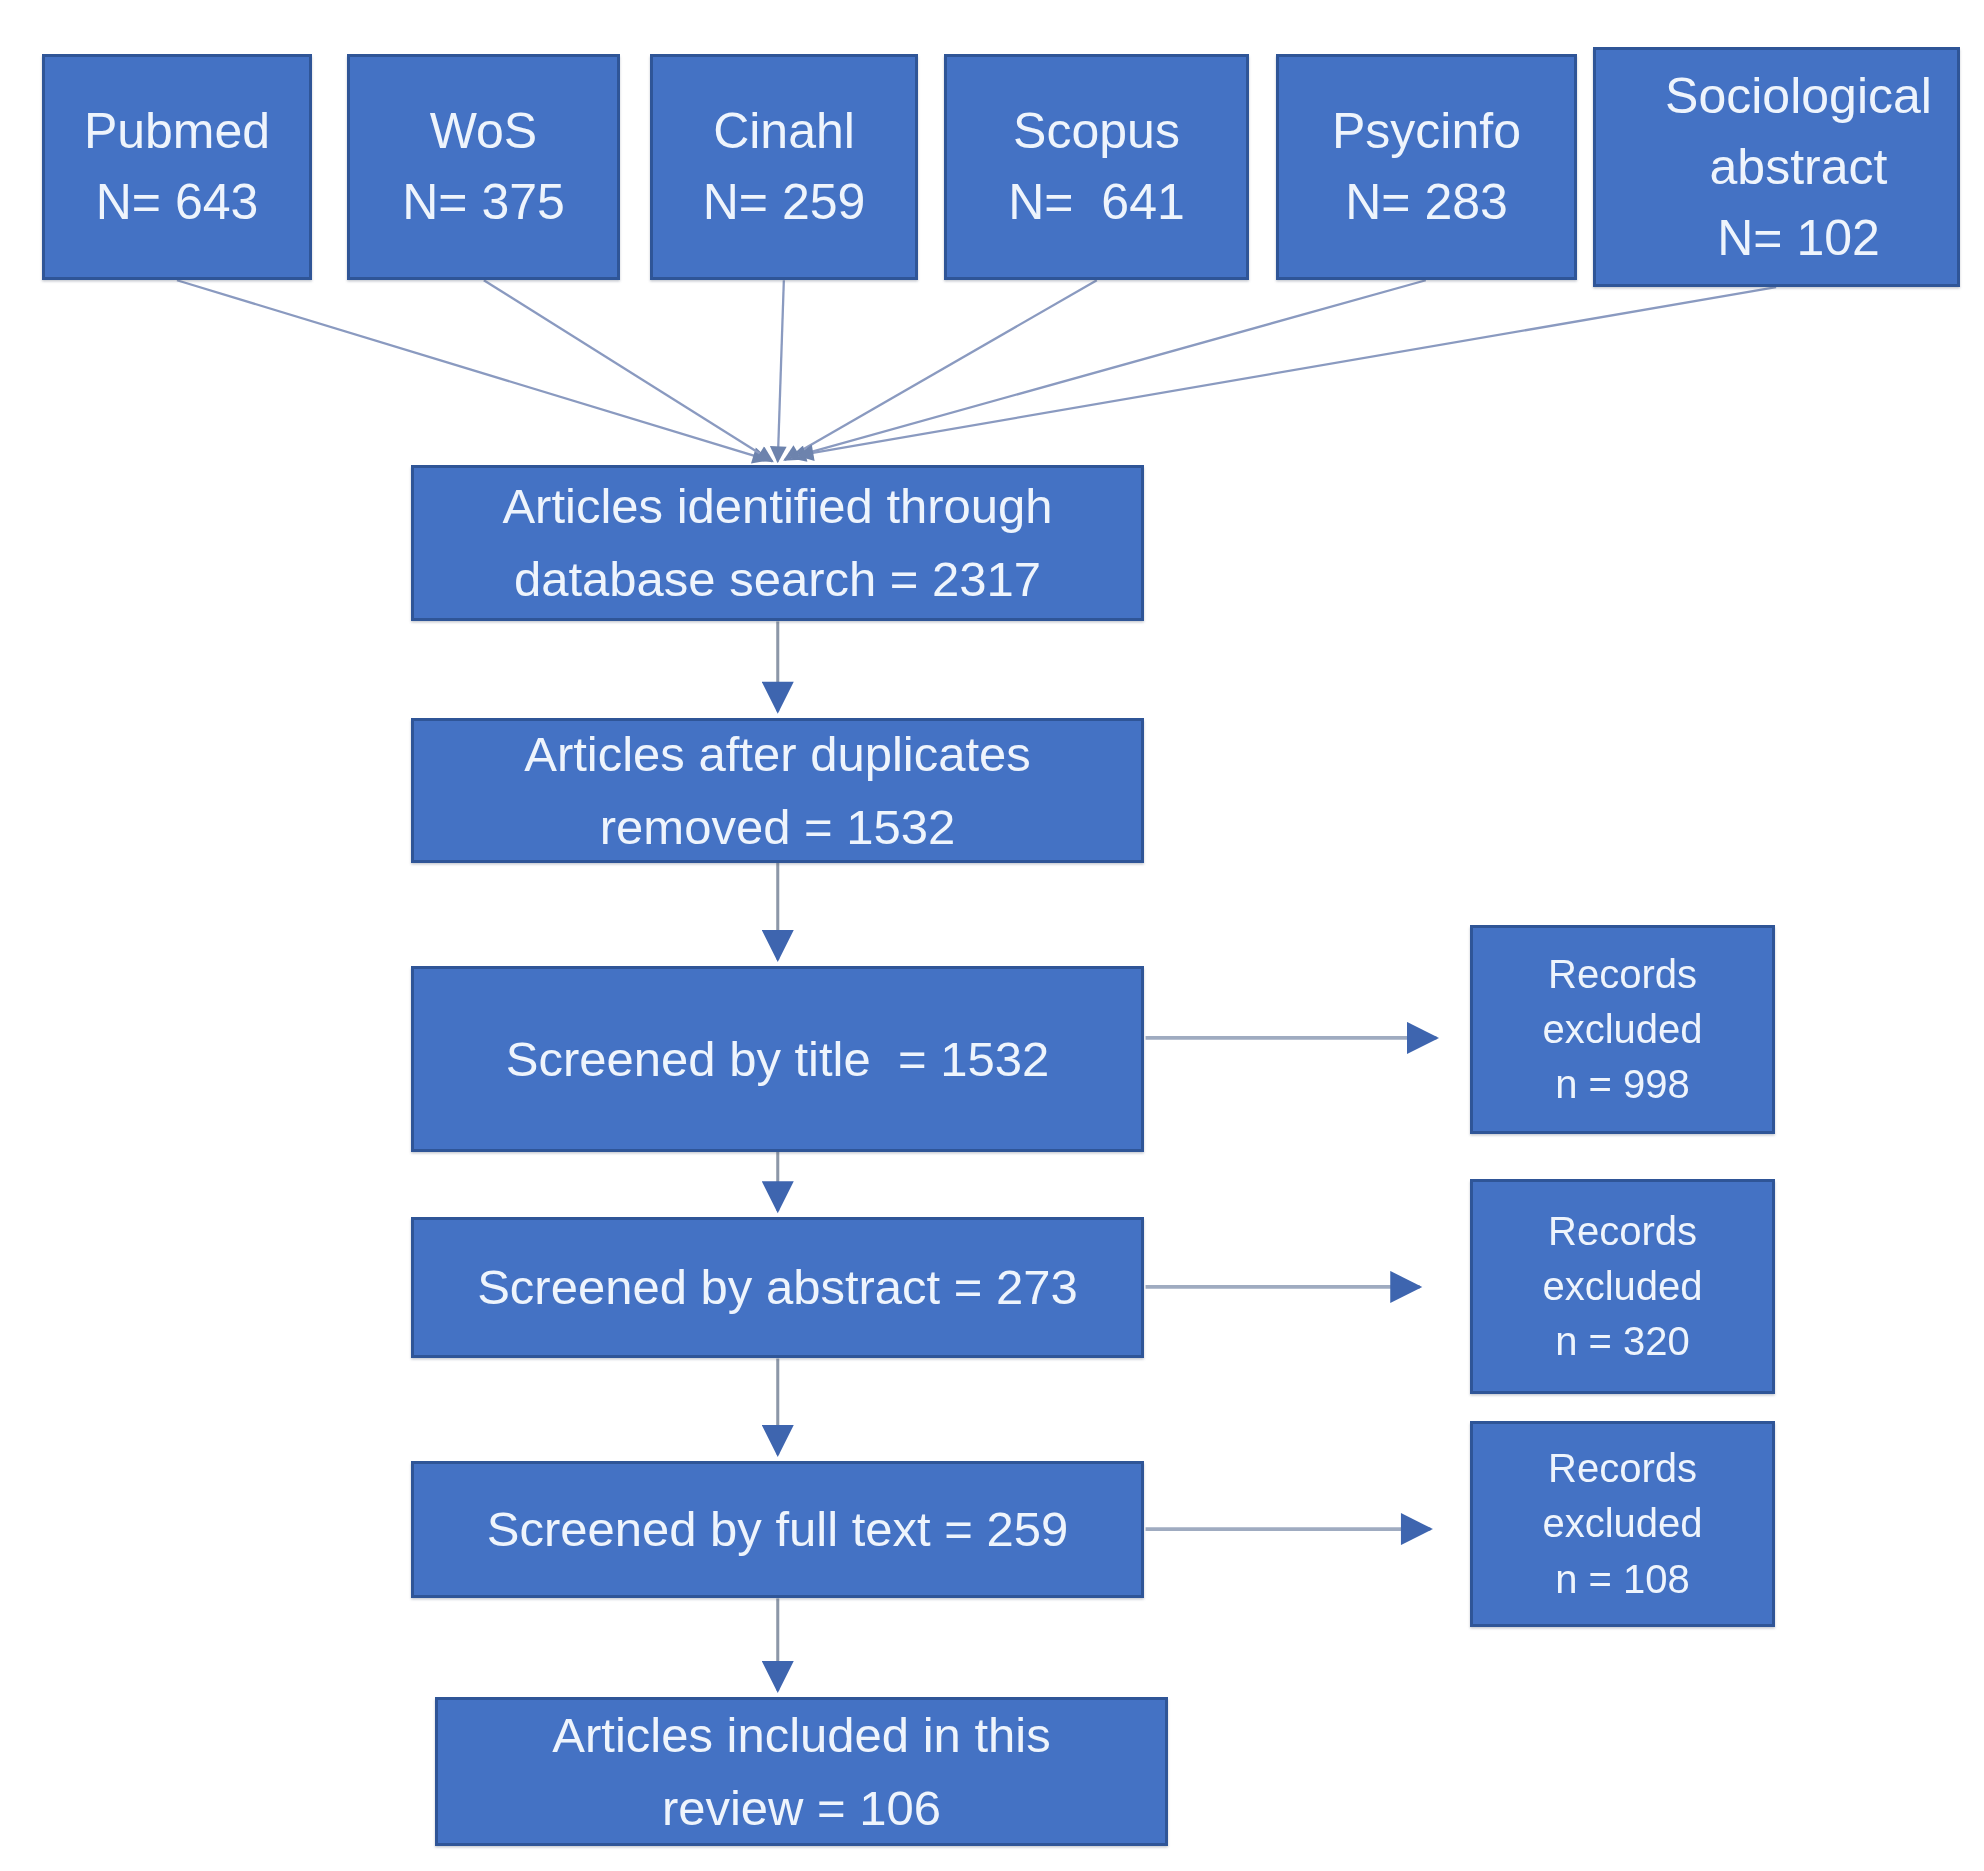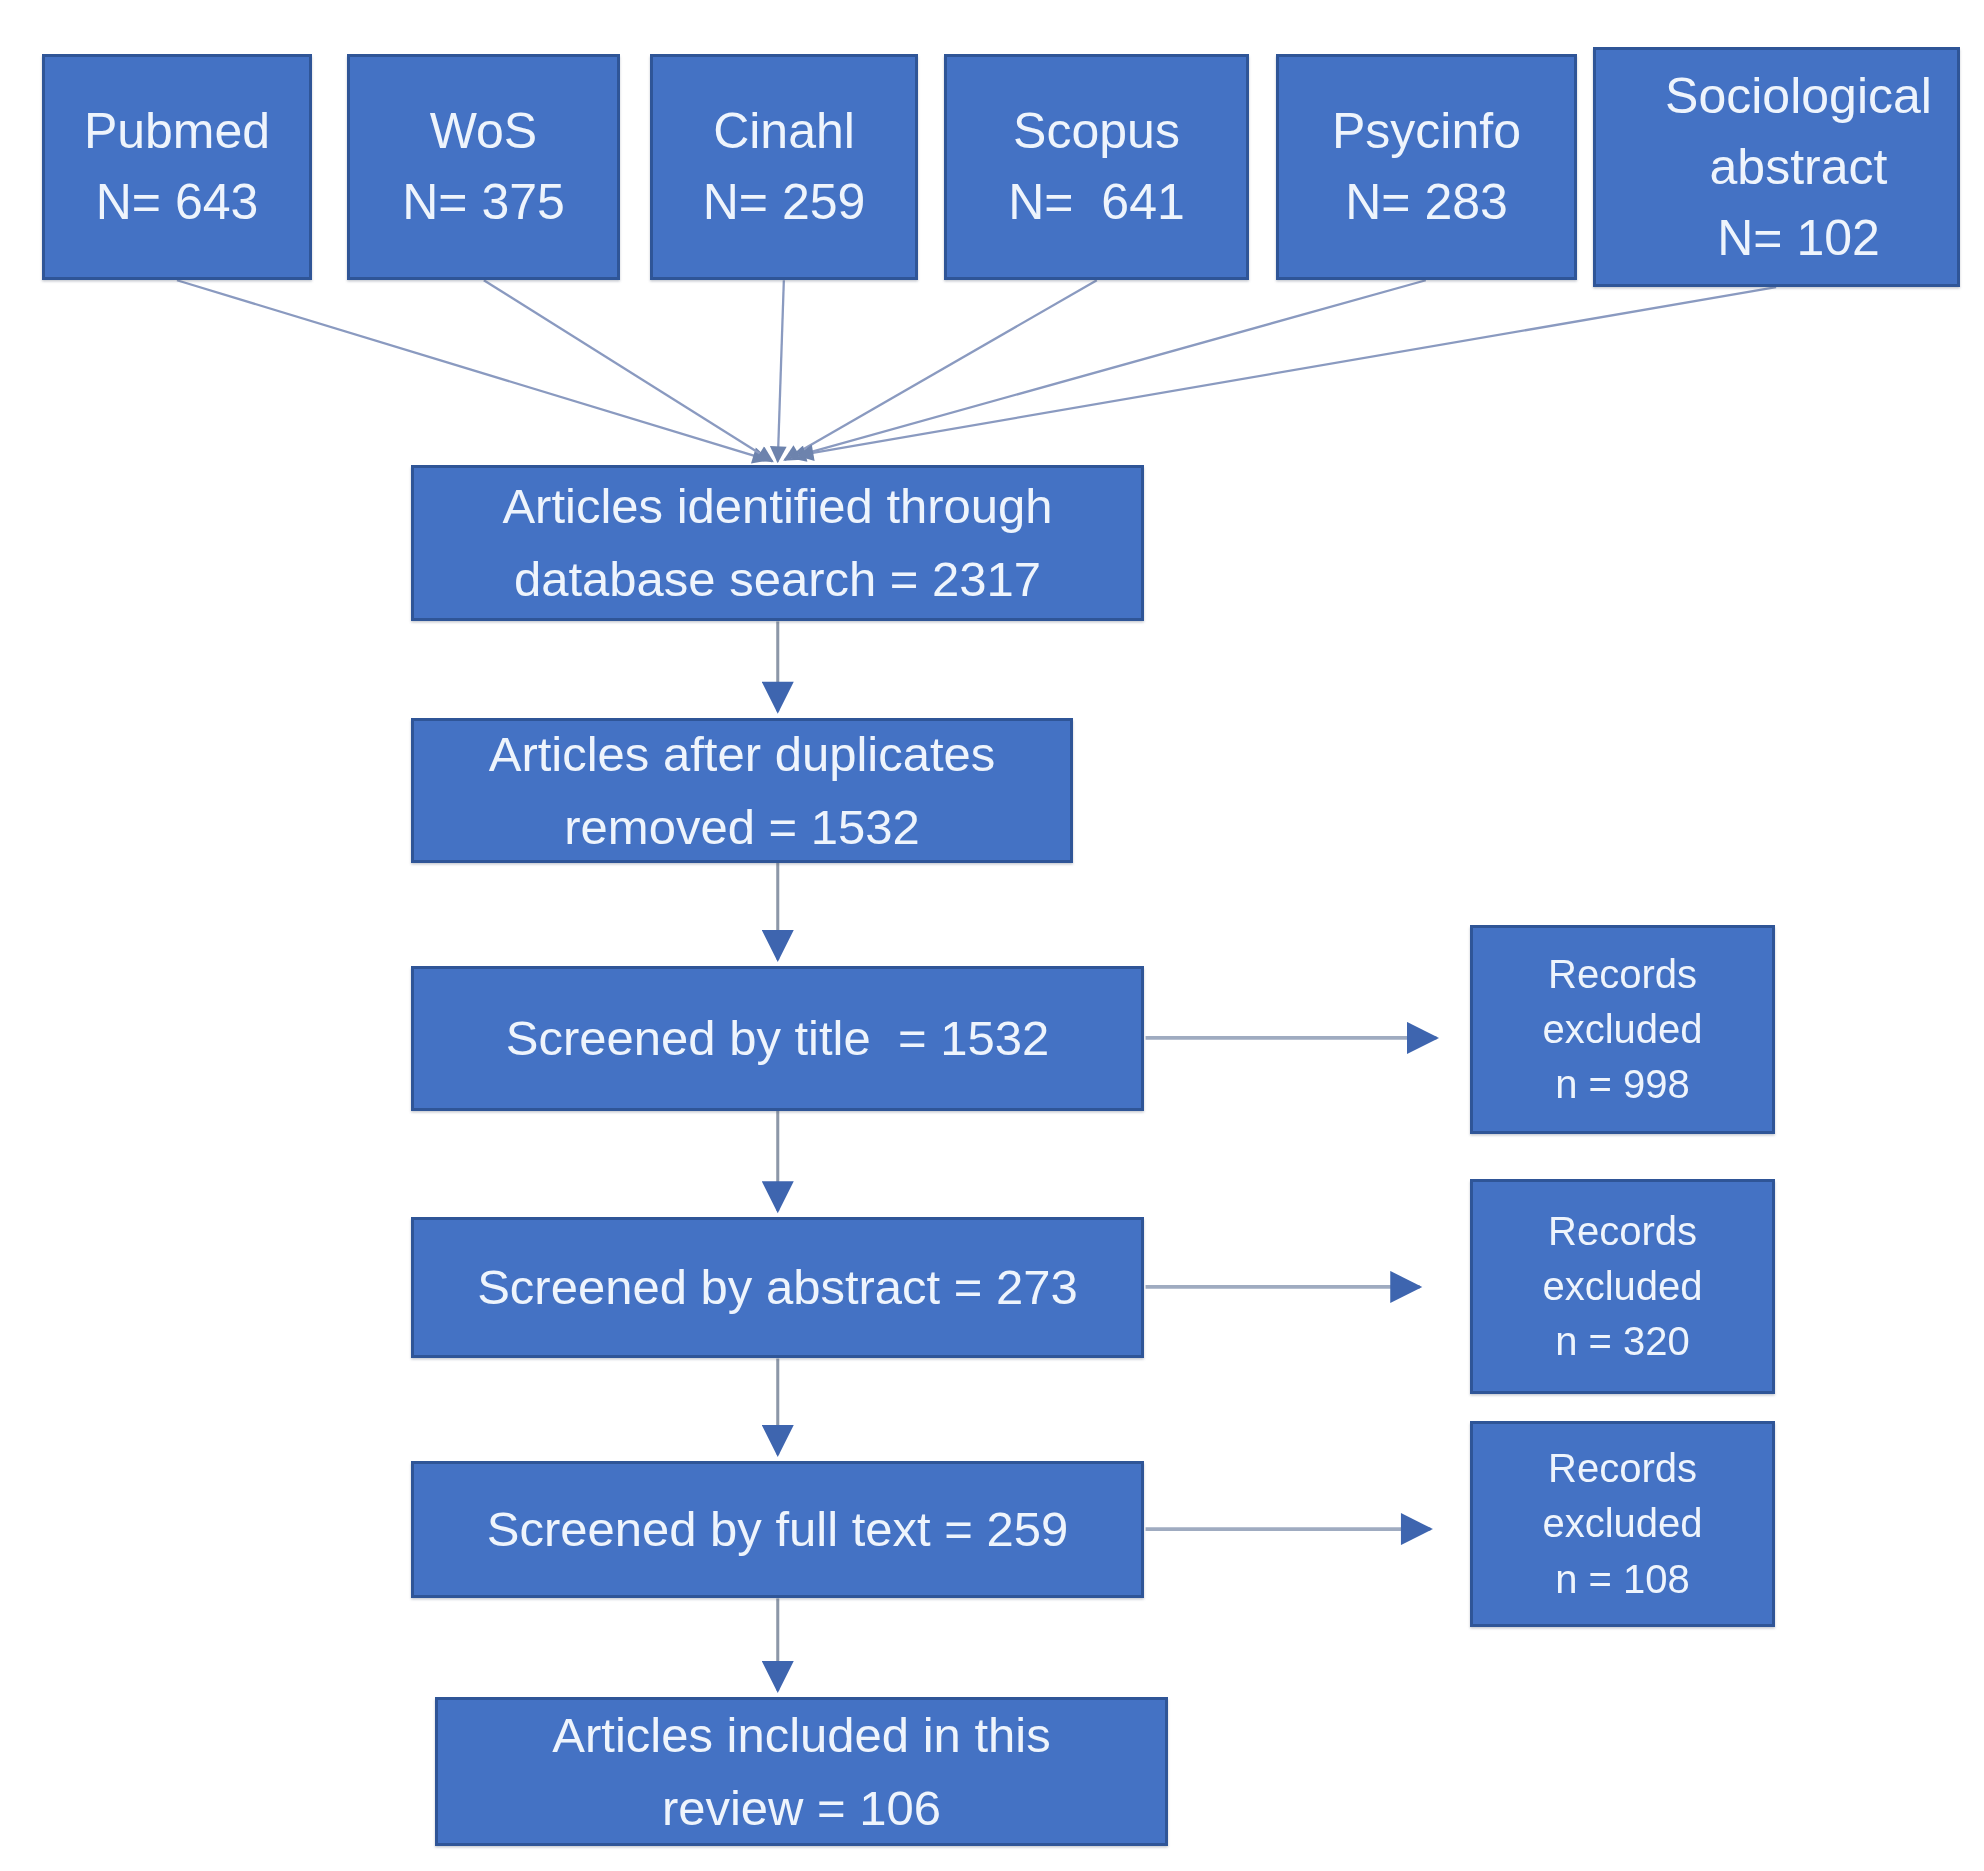--- a/index.html
+++ b/index.html
@@ -47,22 +47,22 @@
   
   #src-pubmed   { left: 42px;   top: 54px; width: 270px; height: 226px; }
   #src-wos      { left: 347px;  top: 54px; width: 273px; height: 226px; }
   #src-cinahl   { left: 650px;  top: 54px; width: 268px; height: 226px; }
   #src-scopus   { left: 944px; top: 54px; width: 305px; height: 226px; }
   #src-psycinfo { left: 1276px; top: 54px; width: 301px; height: 226px; }
   #src-socabs   { left: 1593px; top: 47px; width: 367px; height: 240px; padding-left: 44px; }
 
   
   #flow-identified   { left: 411px; top: 465px;  width: 733px; height: 156px; }
-  #flow-deduplicated { left: 411px; top: 718px;  width: 662px; height: 145px; }
-  #flow-title        { left: 411px; top: 966px; width: 733px; height: 145px; }
+  #flow-deduplicated { left: 411px; top: 718px;  width: 733px; height: 145px; }
+  #flow-title        { left: 411px; top: 966px; width: 733px; height: 186px; }
   #flow-abstract     { left: 411px; top: 1217px; width: 733px; height: 141px; }
   #flow-fulltext     { left: 411px; top: 1461px; width: 733px; height: 137px; }
   #flow-included     { left: 411px; top: 1697px; width: 733px; height: 149px; margin-left: 24px; }
 
   
   #excl-title    { left: 1470px; top: 925px; width: 305px; height: 209px; }
   #excl-abstract { left: 1470px; top: 1179px; width: 305px; height: 215px; }
   #excl-fulltext { left: 1470px; top: 1421px; width: 305px; height: 206px; }
 </style>
 </head>

